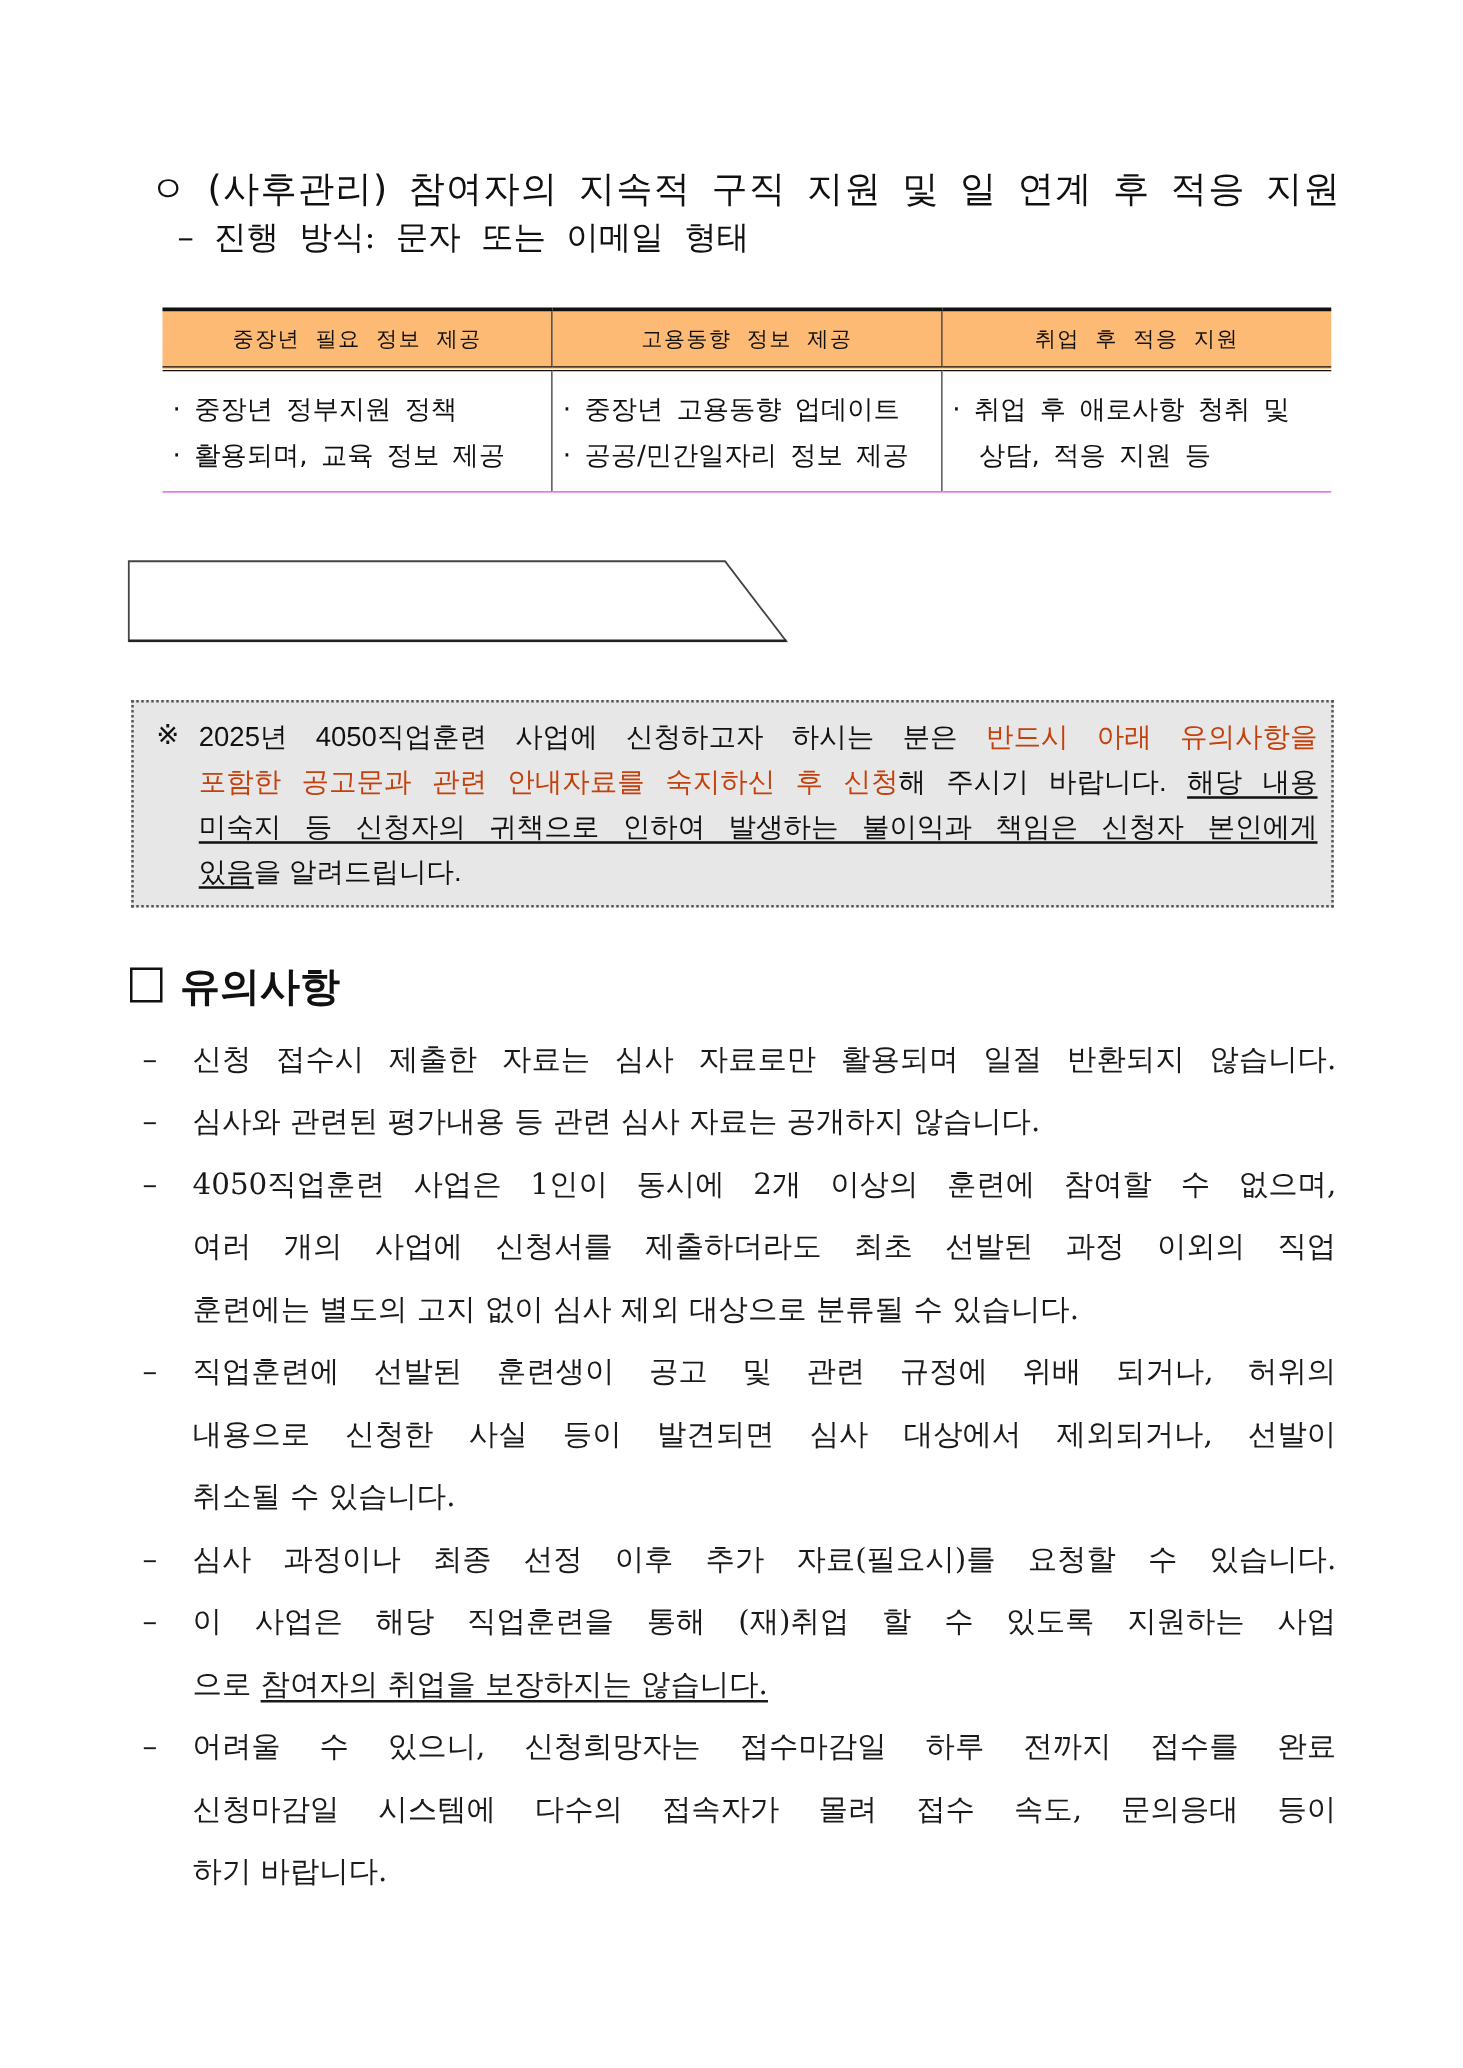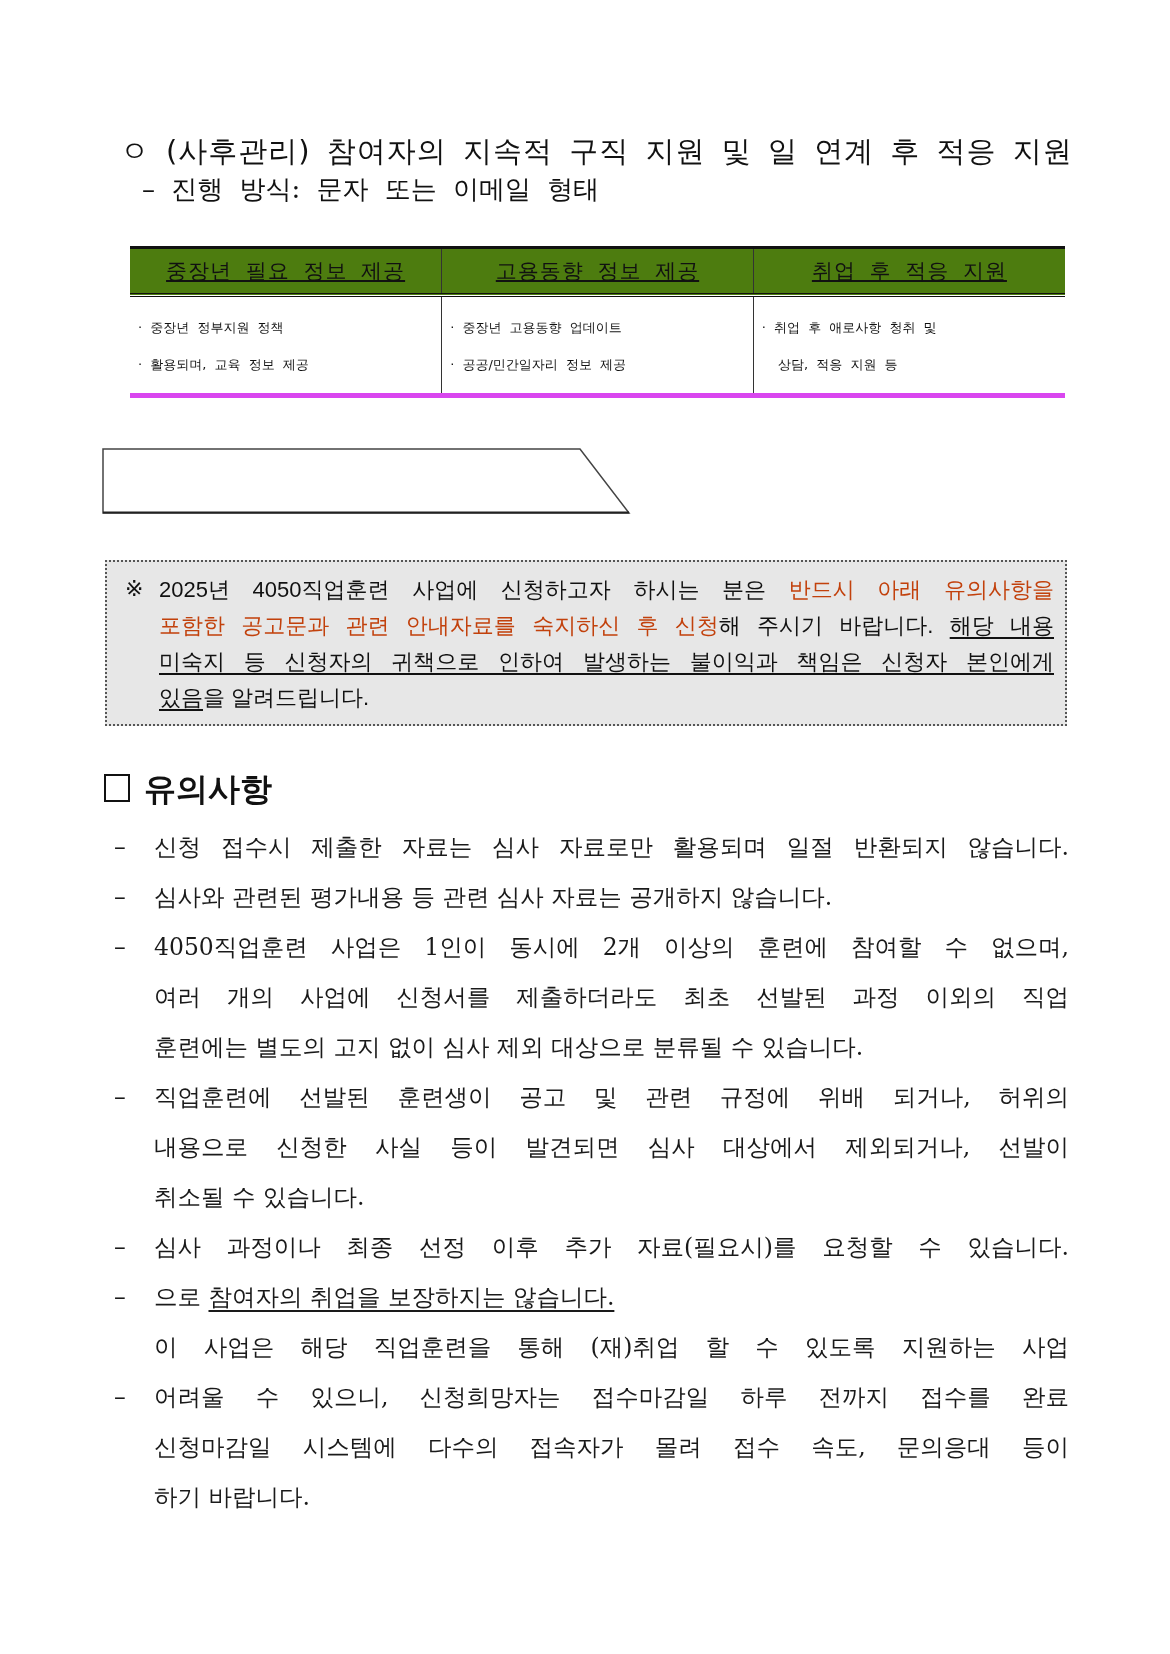--- a/index.html
+++ b/index.html
@@ -46,39 +46,38 @@
       top: 246px;
       width: 935px;
       border-collapse: collapse;
     }
     .info-table table {
       width: 100%;
       border-collapse: collapse;
       table-layout: fixed;
     }
     .info-table th {
-      background: #4d7c0f;
+      background: #fdba74;
       font-weight: normal;
-      font-size: 21px;
+      font-size: 17px;
       height: 44px;
       border-top: 3px solid #111;
       border-bottom: 4px double #111;
       letter-spacing: 1px;
       word-spacing: 6px;
       padding: 0;
-      text-decoration: underline;
     }
     .info-table th + th, .info-table td + td {
       border-left: 1px solid #333;
     }
     .info-table td {
       vertical-align: top;
-      font-size: 13px;
+      font-size: 21px;
       padding: 12px 6px 10px 8px;
-      border-bottom: 5px solid #d946ef;
+      border-bottom: 1px solid #d946ef;
       line-height: 37px;
       word-spacing: 4px;
       white-space: nowrap;
     }
     .info-table td .line { display: block; }
 
     
     .section-header {
       left: 102px;
       top: 448px;
@@ -257,22 +256,22 @@
     <span class="ln">직업훈련에 선발된 훈련생이 공고 및 관련 규정에 위배 되거나, 허위의</span>
     <span class="ln">내용으로 신청한 사실 등이 발견되면 심사 대상에서 제외되거나, 선발이</span>
     <span class="ln last">취소될 수 있습니다.</span>
   </div>
   <div class="item">
     <span class="dash">–</span>
     <span class="ln">심사 과정이나 최종 선정 이후 추가 자료(필요시)를 요청할 수 있습니다.</span>
   </div>
   <div class="item">
     <span class="dash">–</span>
+    <span class="ln">이 사업은 해당 직업훈련을 통해 (재)취업 할 수 있도록 지원하는 사업</span>
     <span class="ln last"><span>으로 </span><span class="ul">참여자의 취업을 보장하지는 않습니다.</span></span>
-    <span class="ln">이 사업은 해당 직업훈련을 통해 (재)취업 할 수 있도록 지원하는 사업</span>
   </div>
   <div class="item">
     <span class="dash">–</span>
     <span class="ln">어려울 수 있으니, 신청희망자는 접수마감일 하루 전까지 접수를 완료</span>
     <span class="ln">신청마감일 시스템에 다수의 접속자가 몰려 접수 속도, 문의응대 등이</span>
     <span class="ln last">하기 바랍니다.</span>
   </div>
 </div>
 
 </body></html>

